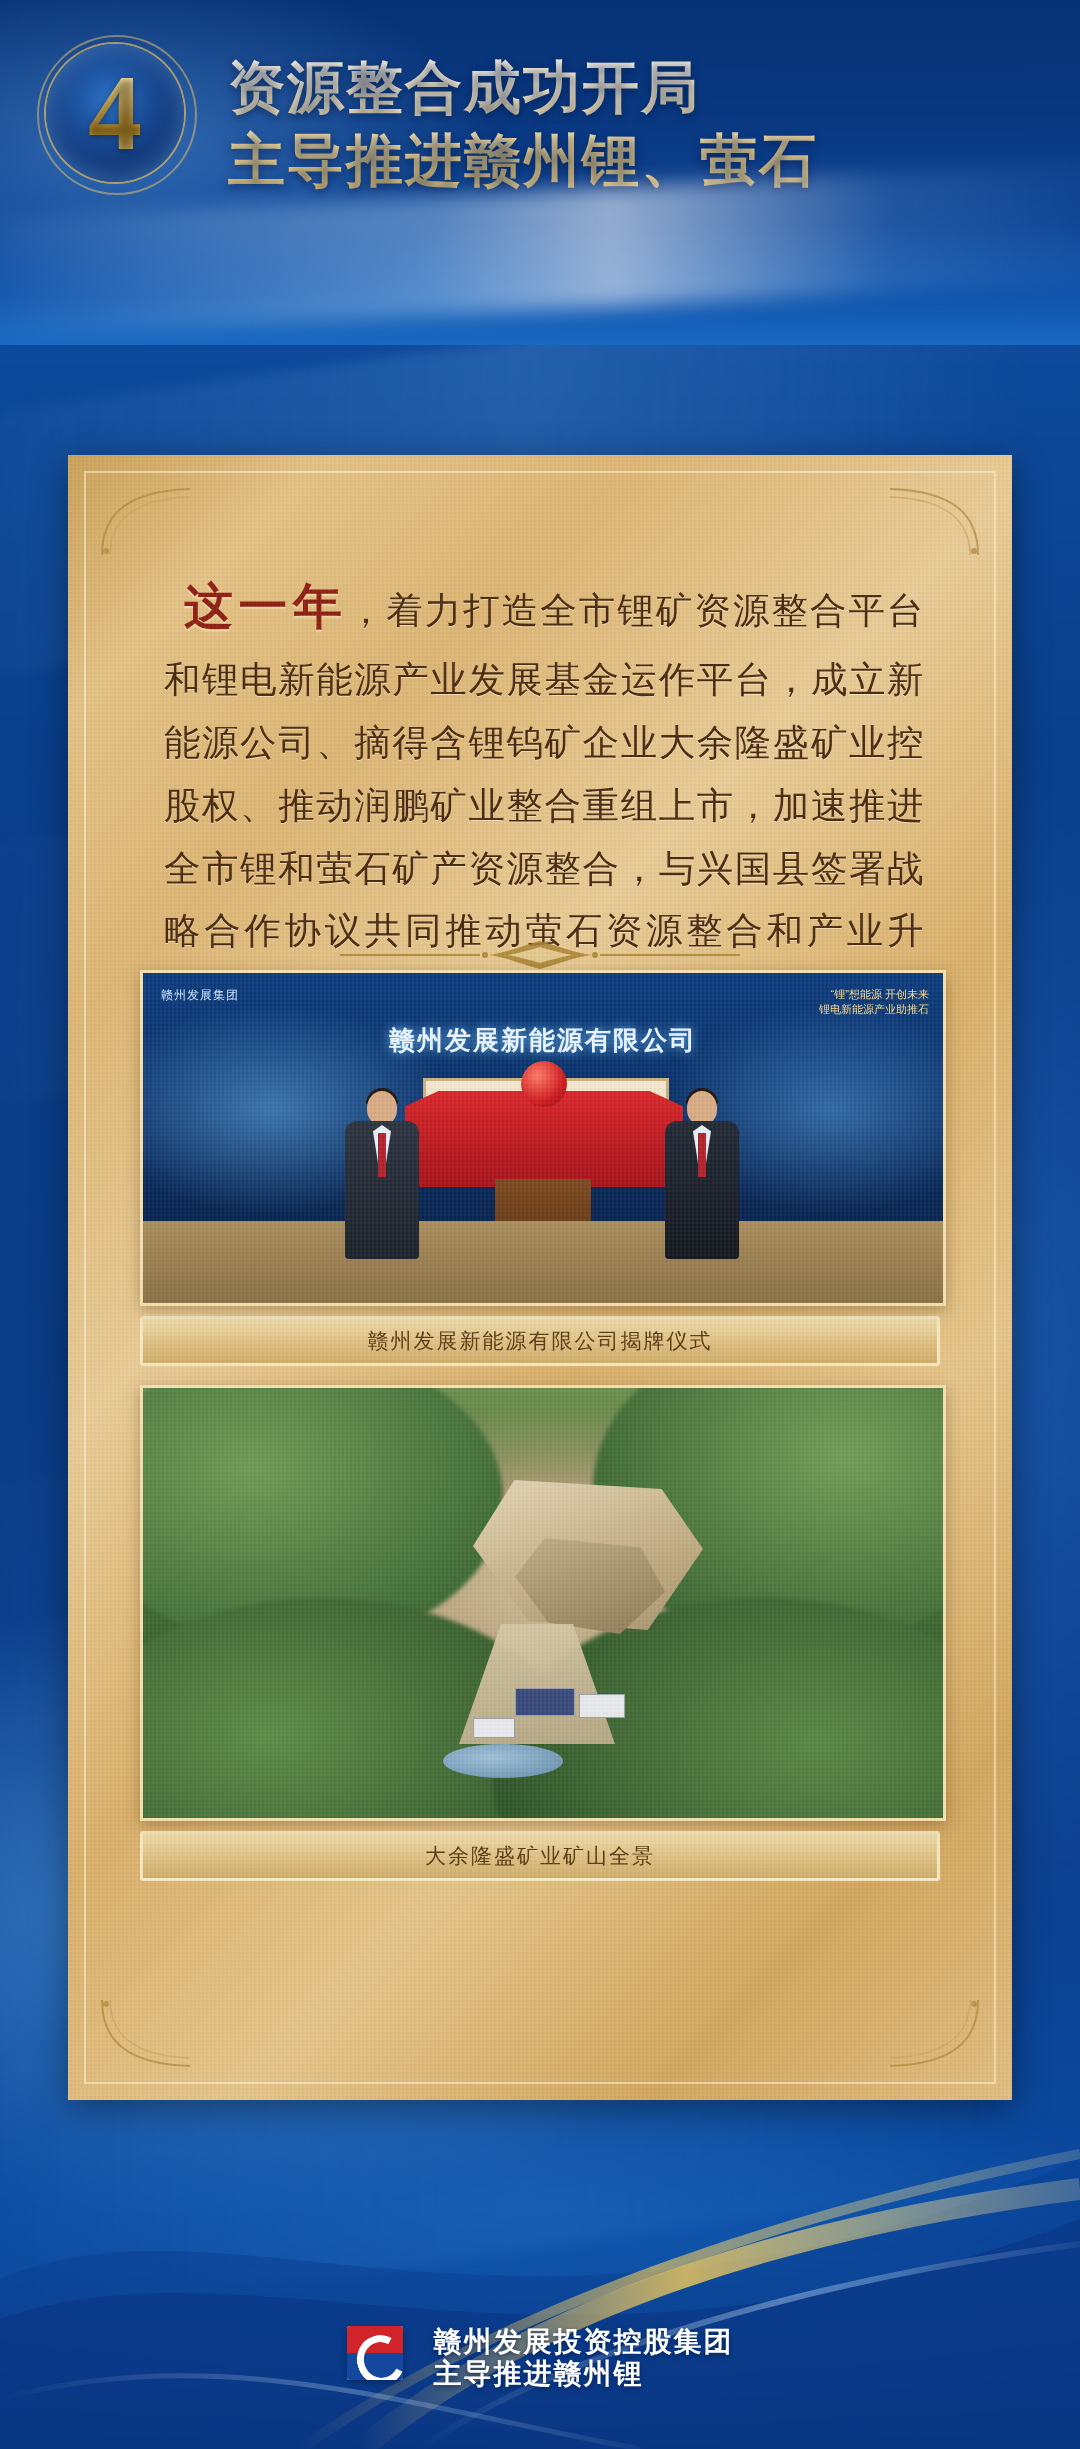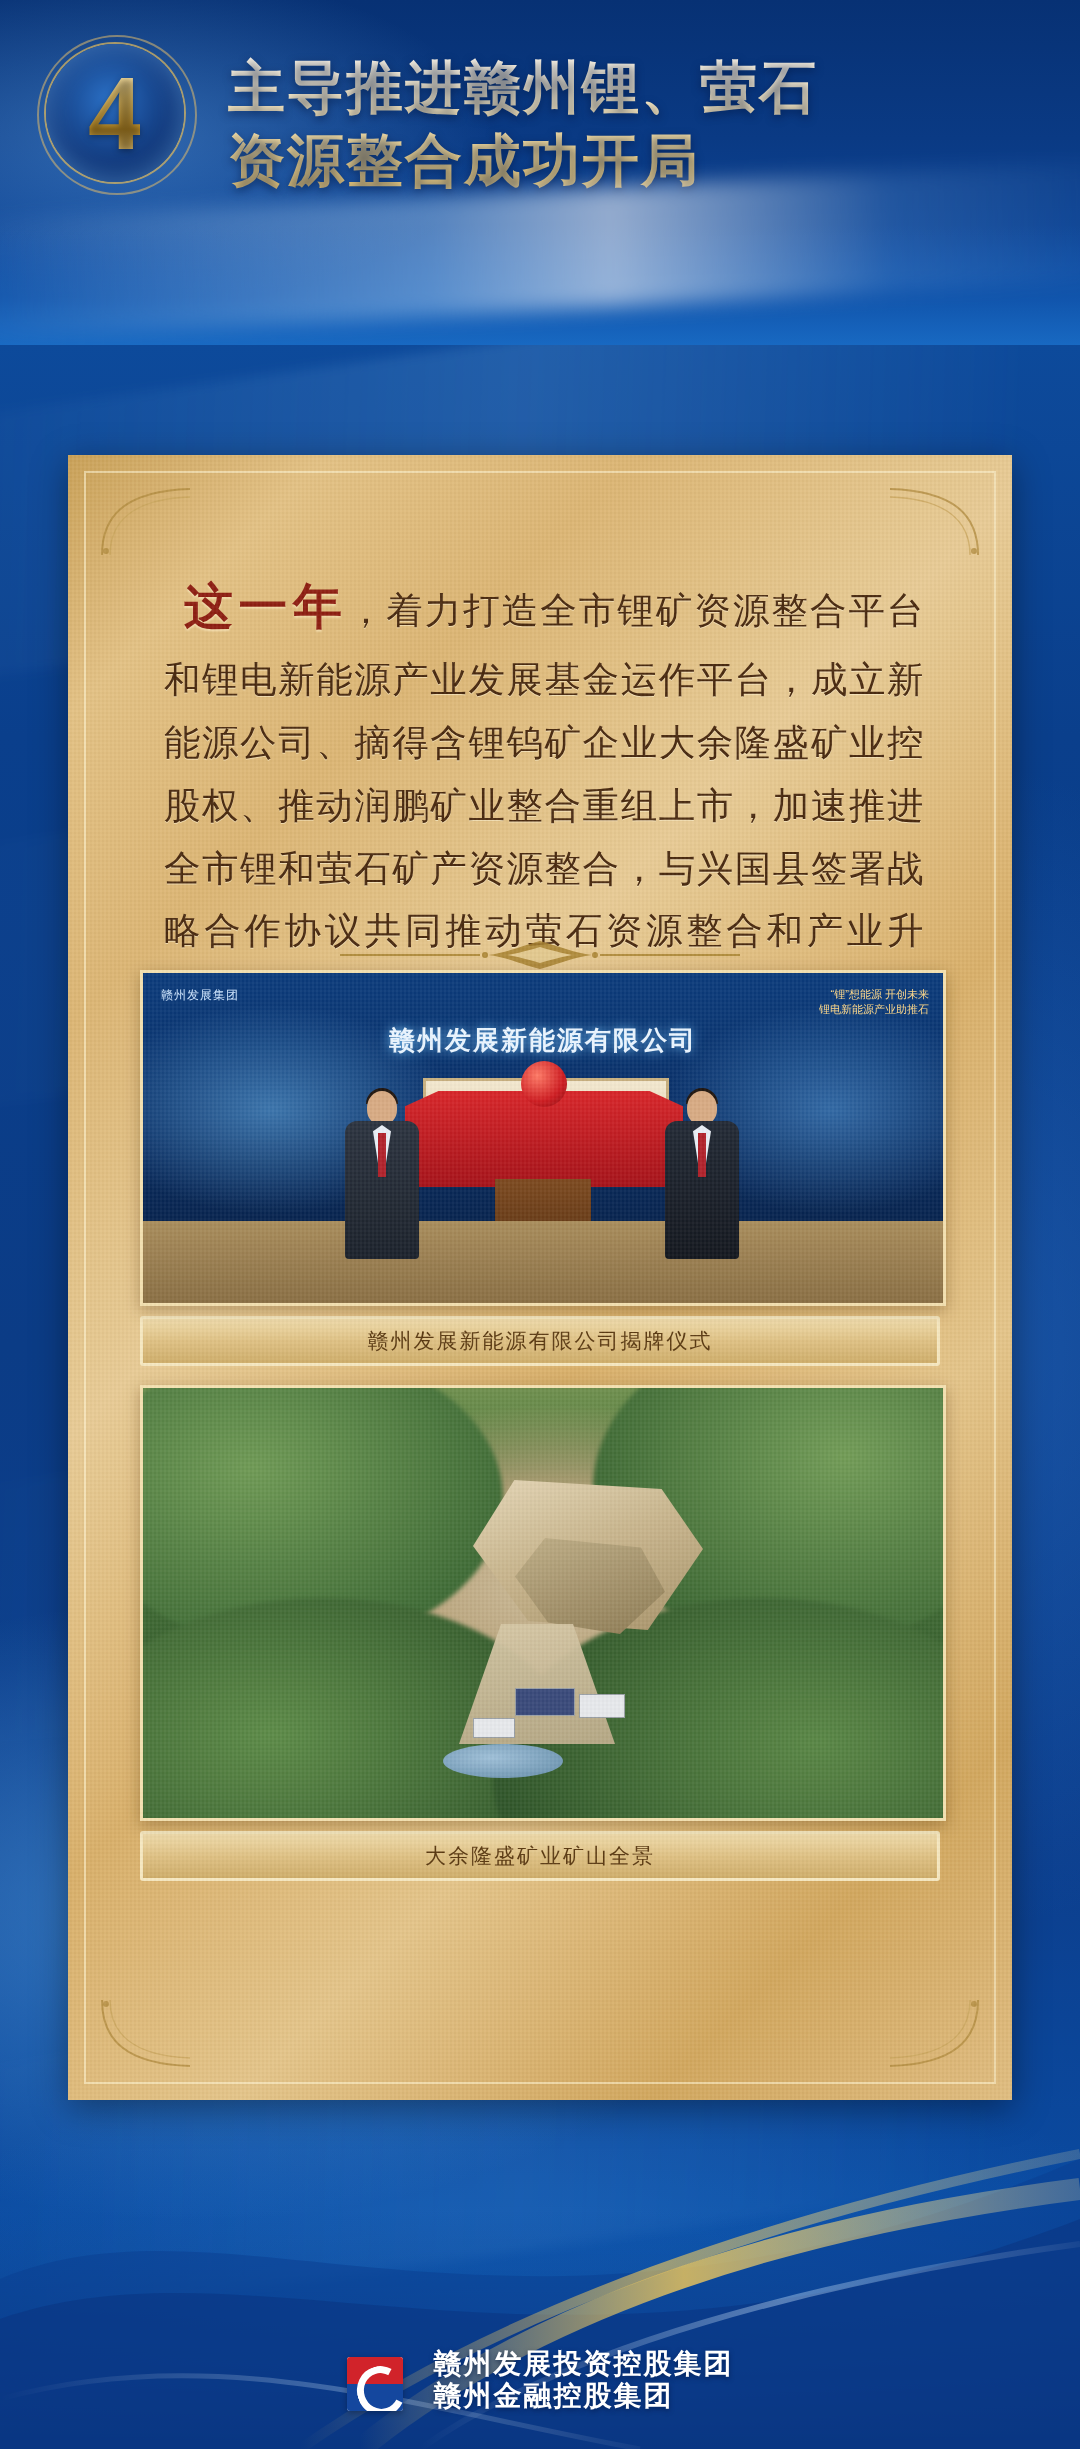--- a/index.html
+++ b/index.html
@@ -189,22 +189,22 @@
   .ph2 .b3{left:330px;top:330px;width:40px;height:18px;}
   .ph2 .pond{position:absolute;left:300px;top:356px;width:120px;height:34px;border-radius:50%;
     background:radial-gradient(ellipse at 40% 40%,#9fc0d8 0%,#6f96b2 80%);}
 
   
   .footwave{
     position:absolute;left:0;bottom:0;width:1080px;height:470px;pointer-events:none;overflow:hidden;
   }
   .footwave svg{position:absolute;left:0;bottom:0;width:1080px;height:470px;display:block;}
   .footer-logo{
-    position:absolute;left:0;bottom:38px;width:1080px;
-    display:flex;align-items:flex-end;justify-content:center;gap:31px;
+    position:absolute;left:0;bottom:60px;width:1080px;
+    display:flex;align-items:flex-start;justify-content:center;gap:31px;
   }
   .logo-mark{
     width:56px;height:54px;position:relative;flex:none;
     background:#ffffff;border-radius:3px;overflow:hidden;
     box-shadow:0 2px 6px rgba(0,0,0,.3);
   }
   .logo-mark .red{position:absolute;left:0;top:0;width:100%;height:50%;background:#d1232a;}
   .logo-mark .blue{position:absolute;left:0;bottom:0;width:100%;height:50%;background:#14479e;}
   .logo-mark .c{position:absolute;left:10px;top:9px;width:34px;height:36px;border-radius:50%;
     border:7px solid #ffffff;border-right-color:transparent;transform:rotate(-18deg);}
@@ -222,22 +222,22 @@
   <div class="bgstreak s1"></div>
   <div class="bgstreak s2"></div>
   <div class="bgstreak s3"></div>
   <div class="bgstreak s4"></div>
 
   <div class="header">
     <div class="num-badge">
       <span>4</span>
     </div>
     <div class="head-title">
+      <div>资源整合成功开局</div>
       <div>主导推进赣州锂、萤石</div>
-      <div>资源整合成功开局</div>
     </div>
     <div class="headwave"></div>
   </div>
 
   <div class="panel">
 
     <div class="corner tl">
       <svg viewBox="0 0 96 74">
           <path d="M4 70 C4 30 28 6 92 4" fill="none" stroke="#a8highlight"></path>
           <path d="M4 70 C4 30 28 6 92 4" fill="none" stroke="#b08a3d" stroke-width="2"></path>
@@ -363,17 +363,17 @@
   </div>
 
   <div class="footer-logo">
     <div class="logo-mark">
       <div class="red"></div>
       <div class="blue"></div>
       <div class="c"></div>
     </div>
     <div class="logo-text">
       <span>赣州发展投资控股集团</span>
-      <span>赣州金融控股集团</span>
+      <span>主导推进赣州锂</span>
     </div>
   </div>
 
 </div>
 
 </body></html>

